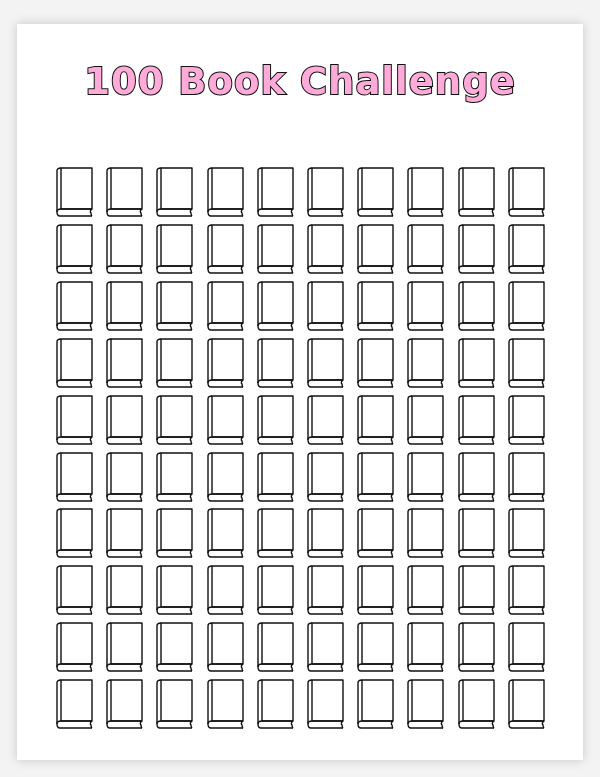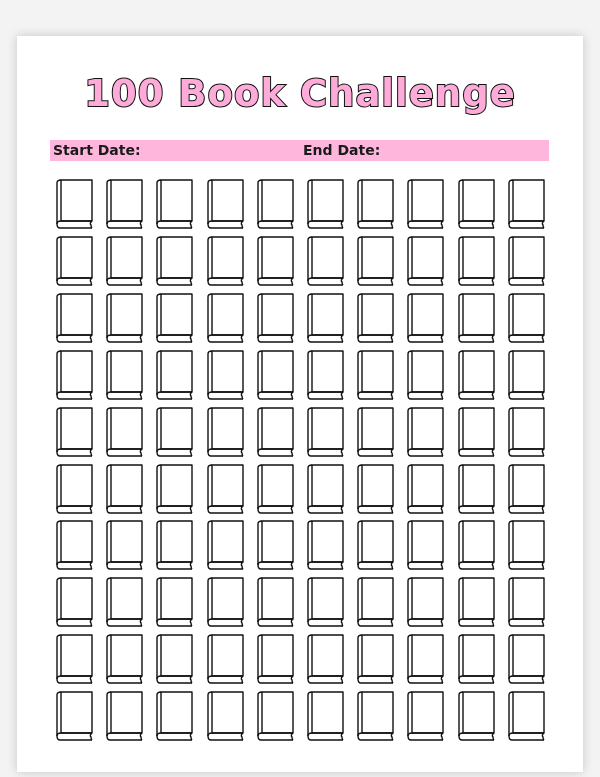--- a/index.html
+++ b/index.html
@@ -5,21 +5,21 @@
     html, body { margin: 0; padding: 0; }
     body {
       width: 600px; height: 777px;
       background: #f3f3f3;
       position: relative;
       overflow: hidden;
       font-family: "Liberation Sans", sans-serif;
     }
     .page {
       position: absolute;
-      left: 17px; top: 36px;
+      left: 17px; top: 24px;
       width: 566px; height: 736px;
       background: #ffffff;
       box-shadow: 0 0 10px rgba(0,0,0,0.18);
     }
     .title {
       position: absolute;
       left: 0; top: 34px;
       width: 566px;
       text-align: center;
       font-family: "DejaVu Sans", sans-serif;
@@ -67,24 +67,20 @@
       letter-spacing: 1.5px;
       color: #333;
     }
   </style>
 </head>
 <body>
 
 <div class="page">
   <div class="title">100 Book Challenge</div>
 
-  <div class="date-bar">
-    <span class="date-label start">Start Date:</span>
-    <span class="date-label end">End Date:</span>
-  </div>
 
   <div class="grid" id="book-grid">
       <div class="book" style="left: 38px; top: 143px;">
         <svg width="40" height="50" viewBox="0 0 40 50" fill="none" stroke="#111" stroke-width="1.4" stroke-linejoin="round">
           <path d="M6 1 H37 V42 H6 Z" fill="#fff"></path>
           <path d="M6 1 C3 1 2 2 2 4 V45"></path>
           <path d="M2 45 C2 43 3 42 6 42"></path>
           <path d="M2 45 C2 48 3 49 5 49 H37"></path>
           <path d="M37 42 C35 43 35 45 36 46 C36 48 37 49 37 49"></path>
           <path d="M6 42 H37"></path>

